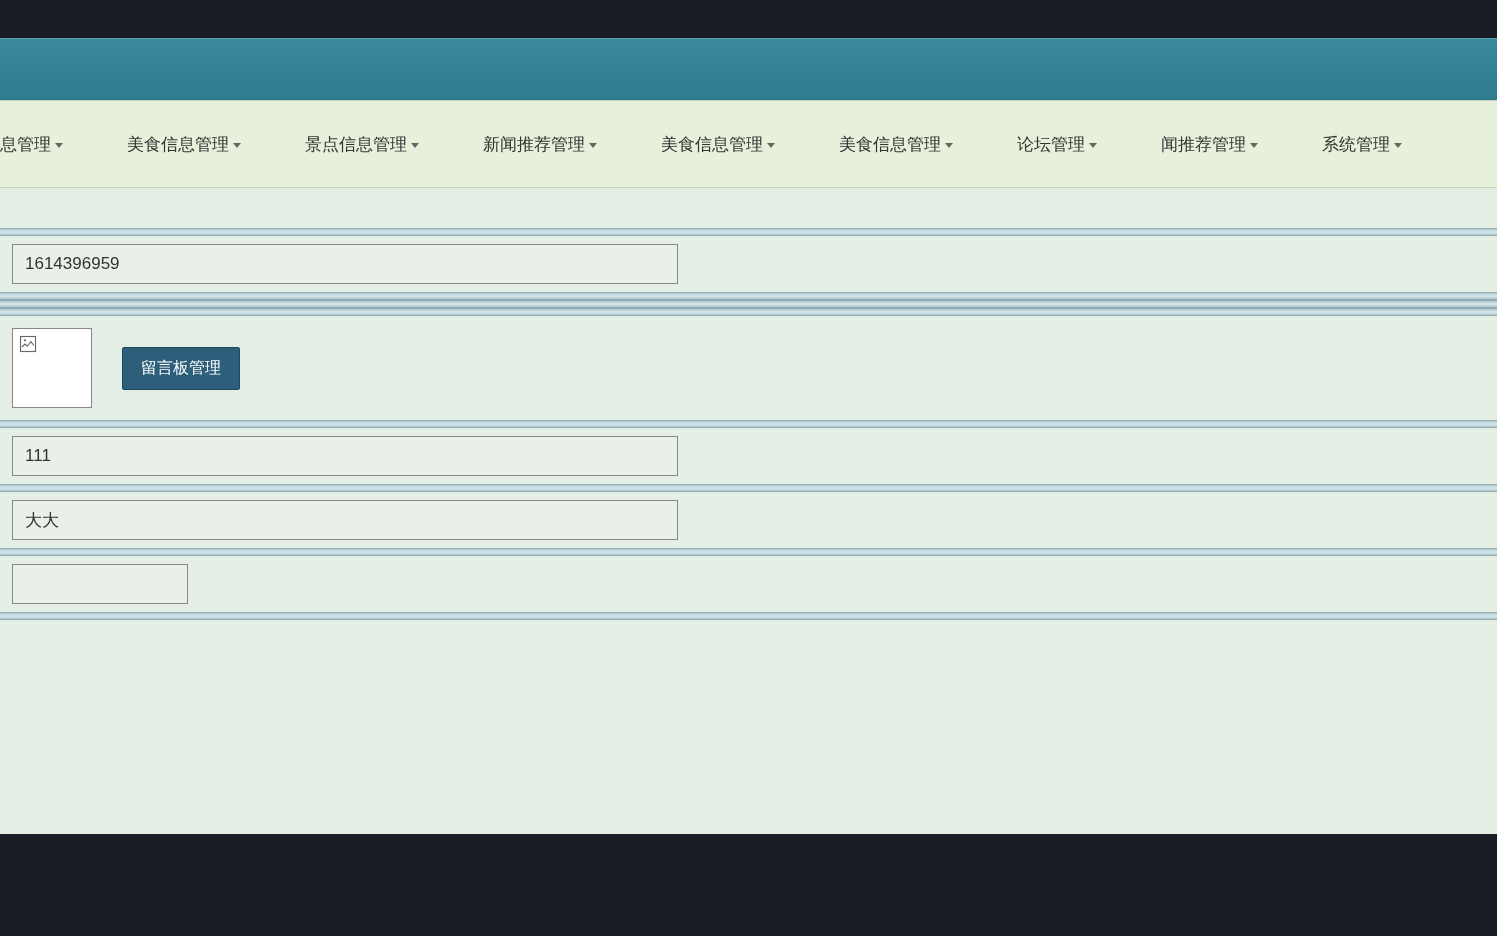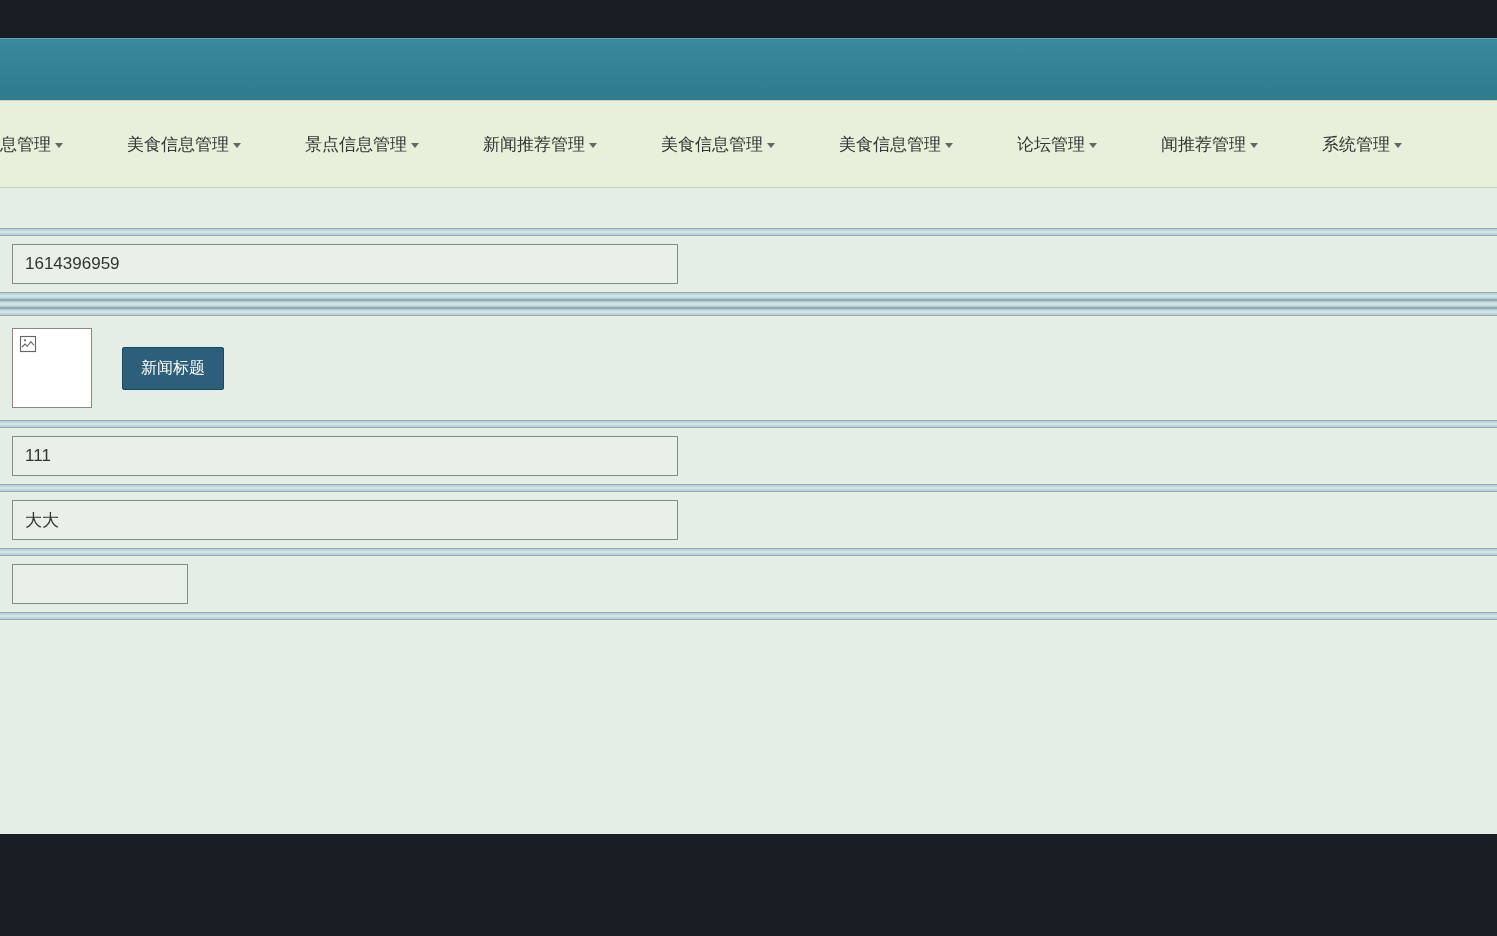--- a/index.html
+++ b/index.html
@@ -205,21 +205,21 @@
 
     <div class="form-row-divider"></div>
     <div class="form-section" style="padding-top:12px;padding-bottom:12px;">
       <div class="image-preview">
         <svg class="broken-img" viewBox="0 0 24 24">
           <rect x="2" y="2" width="20" height="20" fill="none" stroke="#666" stroke-width="1.5"></rect>
           <path d="M4 16 L8 12 L11 15 L16 9 L20 14" fill="none" stroke="#666" stroke-width="1.5"></path>
           <circle cx="8" cy="7" r="1.5" fill="#666"></circle>
         </svg>
       </div>
-      <button class="file-btn">新闻标题</button>
+      <button class="file-btn">留言板管理</button>
     </div>
 
     <div class="form-row-divider"></div>
     <div class="form-section">
       <input type="text" class="text-input" value="111" style="">
     </div>
 
     <div class="form-row-divider"></div>
     <div class="form-section">
       <input type="text" class="text-input" value="大大" style="">

